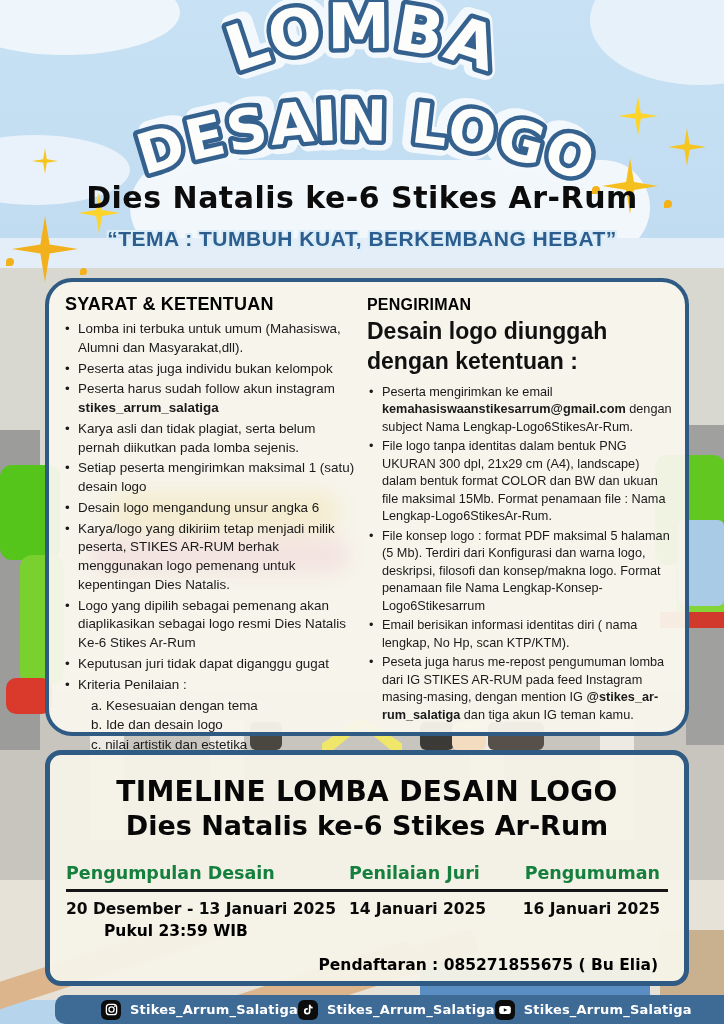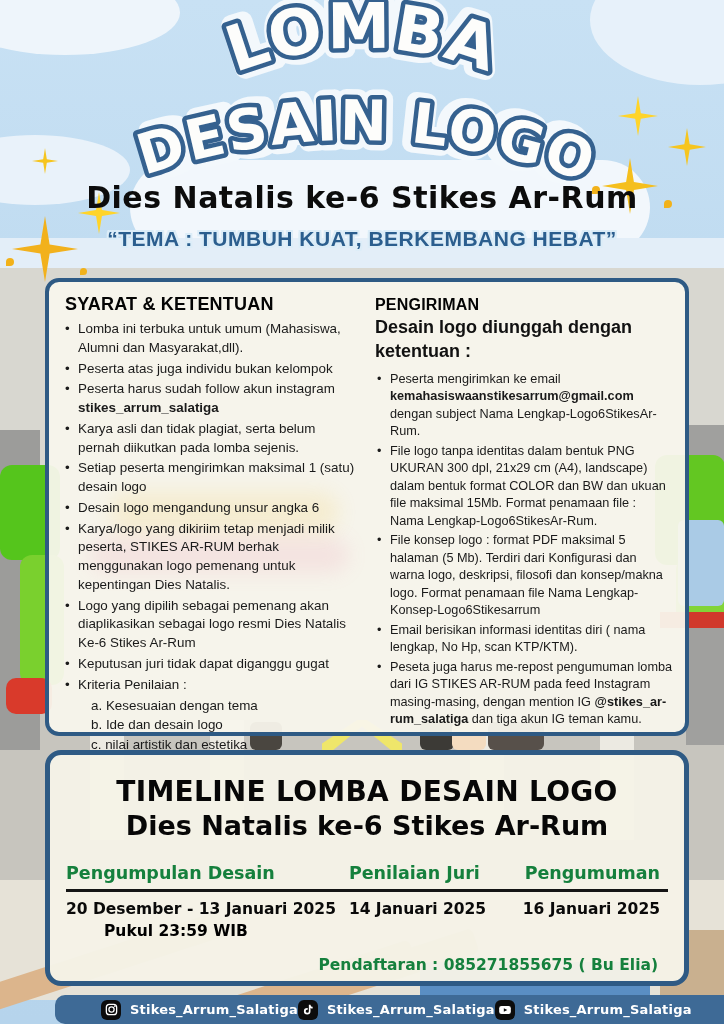--- a/index.html
+++ b/index.html
@@ -48,30 +48,30 @@
     font-weight:bold;font-family:"DejaVu Sans",sans-serif;letter-spacing:2px;}
   .subtitle{position:absolute;left:0;top:180px;width:724px;text-align:center;z-index:3;
     font-size:30px;font-weight:bold;color:#0c0c0c;font-family:"DejaVu Sans",sans-serif;letter-spacing:0.5px;}
   .theme{position:absolute;left:0;top:227px;width:724px;text-align:center;z-index:3;
     font-size:21px;font-weight:bold;color:#2b5e8e;letter-spacing:0.5px;
     text-shadow:-2px 0 0 #dcedf8,2px 0 0 #dcedf8,0 -2px 0 #dcedf8,0 2px 0 #dcedf8,
                 -2px -2px 0 #dcedf8,2px 2px 0 #dcedf8,-2px 2px 0 #dcedf8,2px -2px 0 #dcedf8;}
   
   .main-panel{
     position:absolute;left:45px;top:278px;width:644px;height:458px;z-index:2;
-    background:rgba(248,246,236,0.95);border:4px solid #2e5a84;border-radius:14px;
-    box-sizing:border-box;display:flex;gap:16px;padding:10px 12px 8px 14px;}
+    background:rgba(248,246,236,0.95);border:4px solid #2e5a84;border-radius:27px;
+    box-sizing:border-box;display:flex;gap:8px;padding:10px 12px 8px 14px;}
   .ghost{position:absolute;border-radius:40px;filter:blur(10px);opacity:0.14;pointer-events:none;}
   .g1{left:60px;top:210px;width:230px;height:40px;background:#f0c030;}
   .g2{left:40px;top:255px;width:260px;height:36px;background:#e87fa0;}
   .col-left{width:296px;flex:none;}
   .col-right{flex:1;min-width:0;}
   .sk-heading{font-size:18px;font-weight:800;color:#040404;margin:2px 0 5px 2px;letter-spacing:0.2px;}
   .pg-heading{font-size:16px;font-weight:800;color:#040404;margin:4px 0 2px 0;letter-spacing:0.2px;}
-  .pg-sub{font-size:18px;font-weight:800;color:#111;line-height:1.32;margin:2px 0 7px 0;}
+  .pg-sub{font-size:23px;font-weight:800;color:#111;line-height:1.32;margin:2px 0 7px 0;}
   ul.blist{list-style:none;margin:0;padding:0;color:#1a1a1a;}
   .col-left ul.blist{font-size:13.4px;line-height:1.40;}
   .col-right ul.blist{font-size:12.7px;line-height:1.38;}
   ul.blist li{position:relative;padding-left:15px;margin-bottom:2px;}
   ul.blist li::before{content:"•";position:absolute;left:2px;top:0;}
   ul.blist li.sub{padding-left:28px;margin-bottom:1px;}
   ul.blist li.sub::before{content:"";}
   ul.blist b{font-weight:bold;}
   
   .timeline-panel{
@@ -84,21 +84,21 @@
   .tl-grid{display:grid;grid-template-columns:46% 26% 28%;margin-top:22px;
     border-bottom:3px solid #151515;padding-bottom:6px;}
   .tl-h{font-size:17.5px;font-weight:bold;color:#15803d;}
   .tl-h.h2{padding-left:6px;}
   .tl-h.h3{text-align:right;padding-right:8px;}
   .tl-vals{display:grid;grid-template-columns:46% 26% 28%;margin-top:8px;
     font-size:15.5px;font-weight:bold;color:#0a0a0a;}
   .tl-v2{padding-left:6px;}
   .tl-v3{text-align:right;padding-right:8px;}
   .tl-sub{margin-top:4px;padding-left:38px;font-size:15.5px;font-weight:bold;}
-  .tl-reg{margin-top:16px;text-align:right;padding-right:10px;font-size:15.5px;font-weight:bold;color:#15803d;}
+  .tl-reg{margin-top:16px;text-align:right;padding-right:10px;font-size:15.5px;font-weight:bold;color:#000000;}
   
   .footer-bar{position:absolute;left:55px;top:995px;width:669px;height:29px;z-index:4;
     background:#3e6a96;border-radius:10px 0 0 10px;
     display:flex;align-items:center;justify-content:space-between;padding:0 36px 0 46px;box-sizing:border-box;}
   .social{display:flex;align-items:center;gap:9px;}
   .social .ic{width:20px;height:20px;background:#0c0c0c;border-radius:6px;
     display:flex;align-items:center;justify-content:center;flex:none;}
   .social .lbl{color:#fff;font-size:13px;font-weight:bold;letter-spacing:0.2px;
     font-family:"DejaVu Sans",sans-serif;}
 </style>

